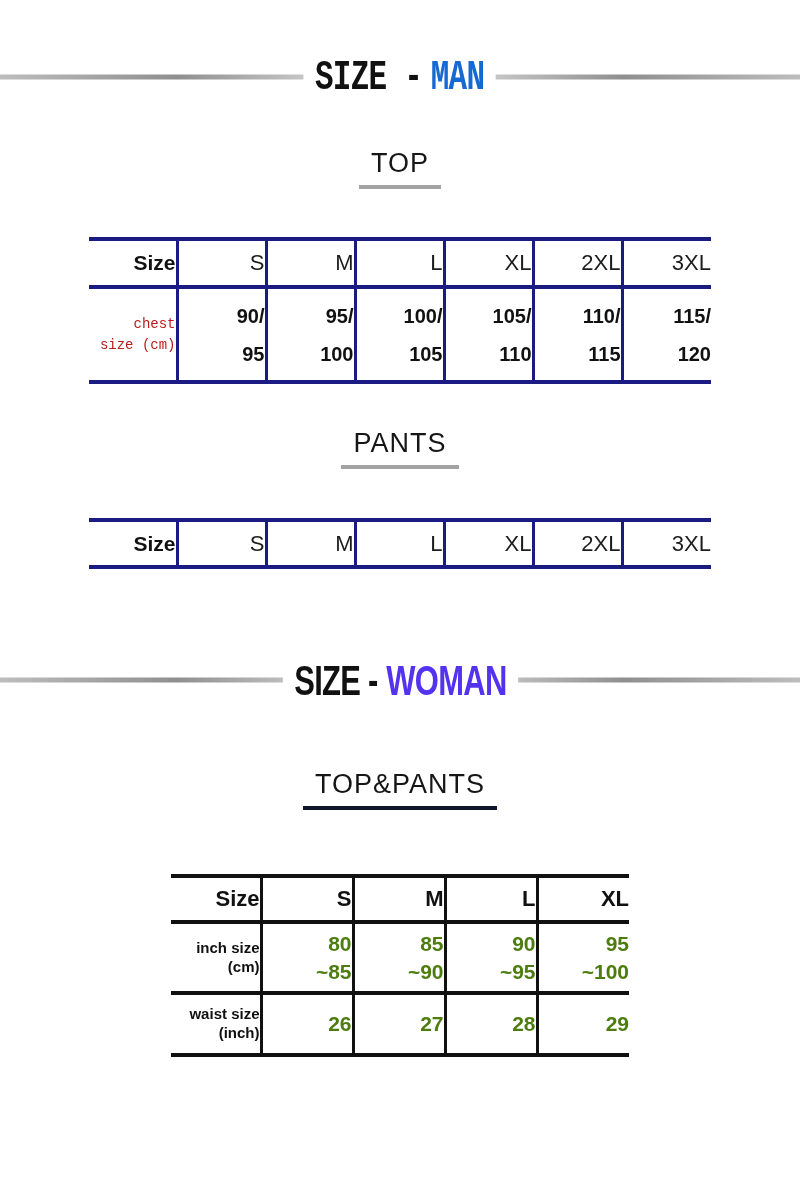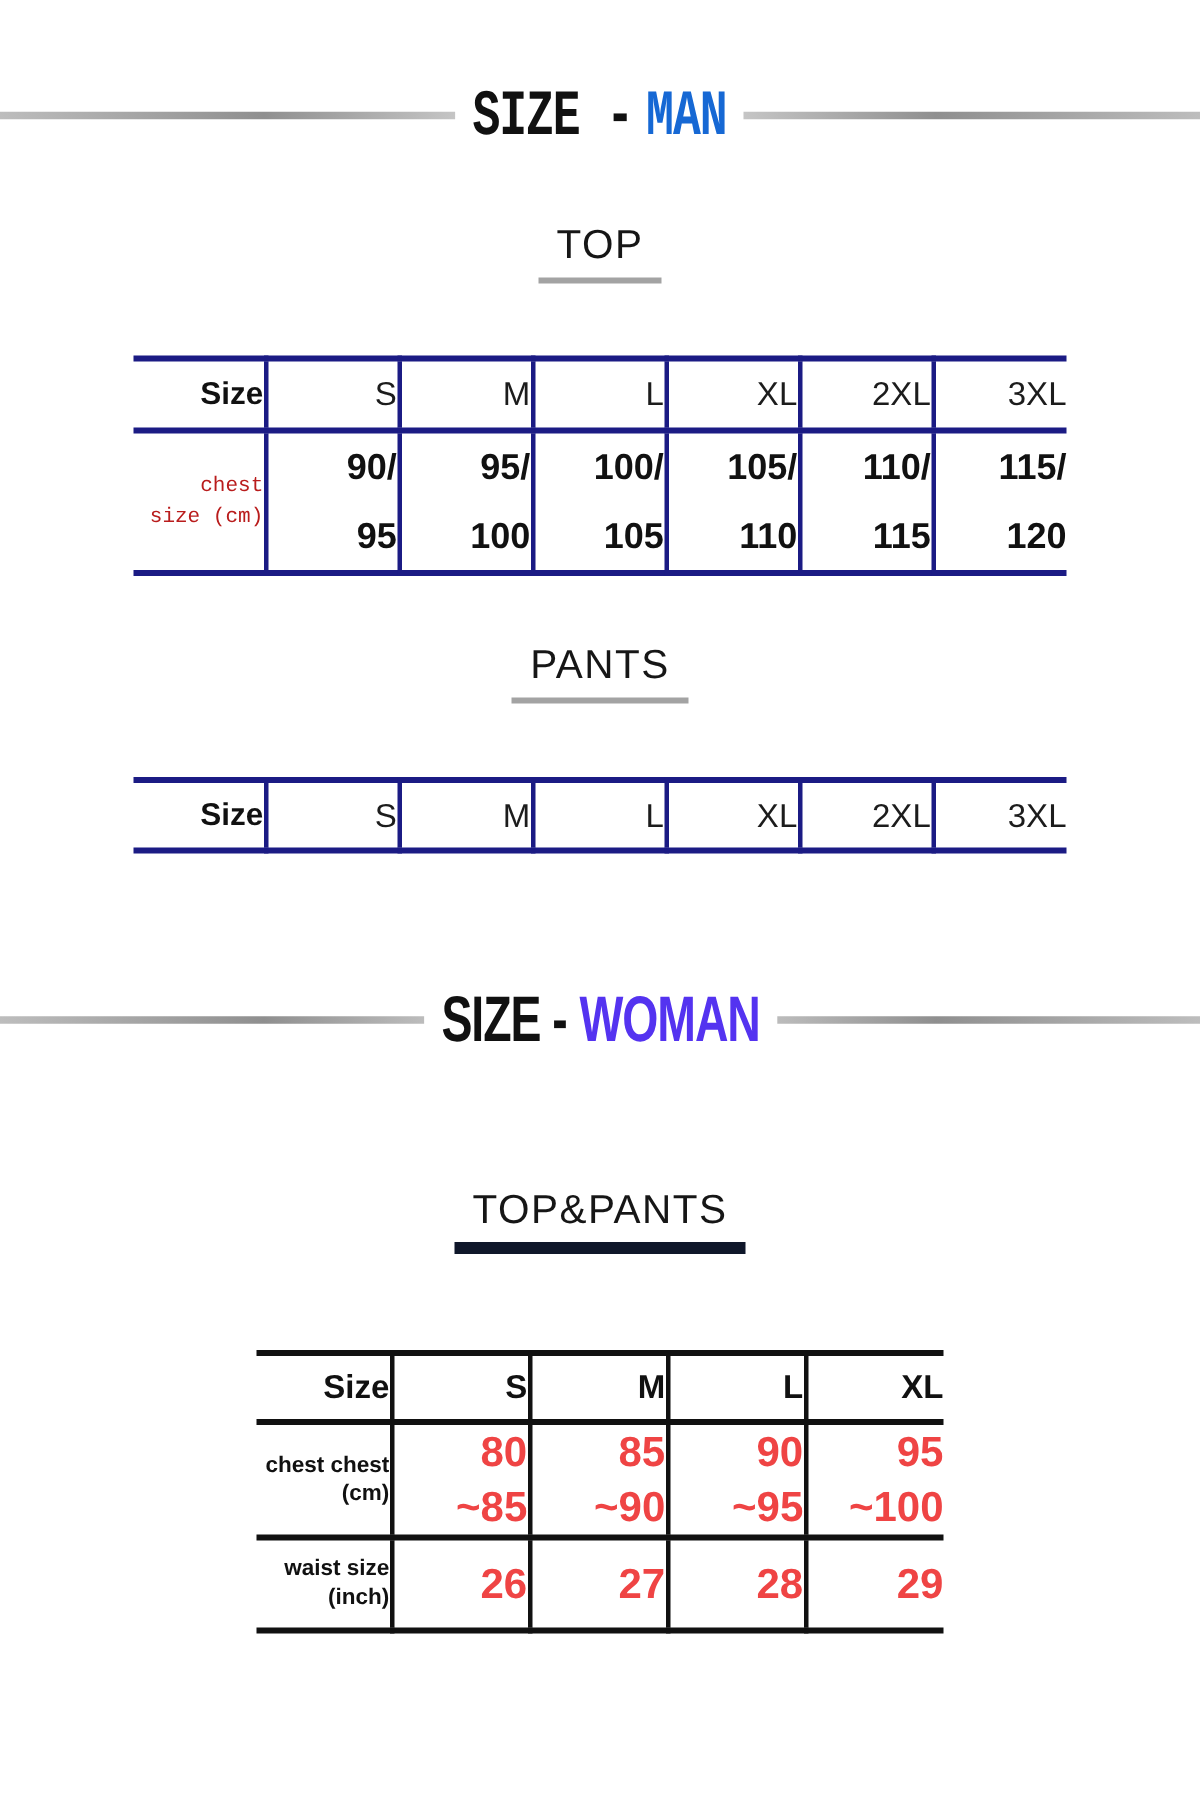--- a/index.html
+++ b/index.html
@@ -54,21 +54,21 @@
   #heading-pants  { margin-top: 44px; }
   #heading-woman  { margin-top: 66px; }
   .subheading .hd-text {
     display: inline-block;
     font-size: 27px;
     letter-spacing: 1px;
     color: #161616;
     padding: 0 12px 6px 12px;
   }
   .underline-navy  { border-bottom: 4px solid #a3a3a3; }
-  .underline-black { border-bottom: 8px solid #0f172a; margin-top: 22px; }
+  .underline-black { border-bottom: 4px solid #0f172a; }
 
   
   table {
     border-collapse: collapse;
     table-layout: fixed;
     margin: 0 auto;
     text-align: right;
   }
   td { vertical-align: middle; }
 
@@ -96,26 +96,26 @@
   #man-pants-table .data-row   { height: 72px; }
   #woman-table .header-row     { height: 46px; }
   #woman-table .row-chest      { height: 71px; }
   #woman-table .row-waist      { height: 62px; }
 
   .pre { white-space: pre-line; }
 
   .size-head      { font-size: 21px; font-weight: 700; color: #111; }
   .col-head-man   { font-size: 22px; font-weight: 400; color: #1c1c1c; }
   .row-label-man  { font-size: 14px; font-weight: 400; line-height: 1.45; color: #b91c1c; font-family: Liberation Mono, monospace; }
-  .value-man      { font-size: 24px; font-weight: 700; color: #111; }
+  .value-man      { font-size: 20px; font-weight: 700; color: #111; }
   .value-man-2l   { line-height: 1.9; }
 
   .col-head-woman  { font-size: 22px; font-weight: 700; color: #111; }
   .row-label-woman { font-size: 15px; font-weight: 700; line-height: 1.25; color: #111; }
-  .value-woman     { font-size: 28px; font-weight: 700; color: #ef4444; }
+  .value-woman     { font-size: 21px; font-weight: 700; color: #4d7c0f; }
   .value-woman-2l  { line-height: 1.3; }
 </style>
 </head>
 <body>
 
 <div class="divider" id="divider-man">
   <div class="section-title">
     <span class="title-prefix">SIZE -</span><span class="title-accent-man">MAN</span>
   </div>
 </div>
@@ -210,21 +210,21 @@
   </colgroup>
   <tbody>
       <tr class="header-row">
     <td class="col-head-woman">Size</td>
     <td class="col-head-woman">S</td>
     <td class="col-head-woman">M</td>
     <td class="col-head-woman">L</td>
     <td class="col-head-woman">XL</td>
   </tr>
   <tr class="row-chest">
-    <td class="row-label-woman pre">chest chest
+    <td class="row-label-woman pre">inch size
 (cm)</td>
     <td class="value-woman value-woman-2l pre">80
 ~85</td>
     <td class="value-woman value-woman-2l pre">85
 ~90</td>
     <td class="value-woman value-woman-2l pre">90
 ~95</td>
     <td class="value-woman value-woman-2l pre">95
 ~100</td>
   </tr>

